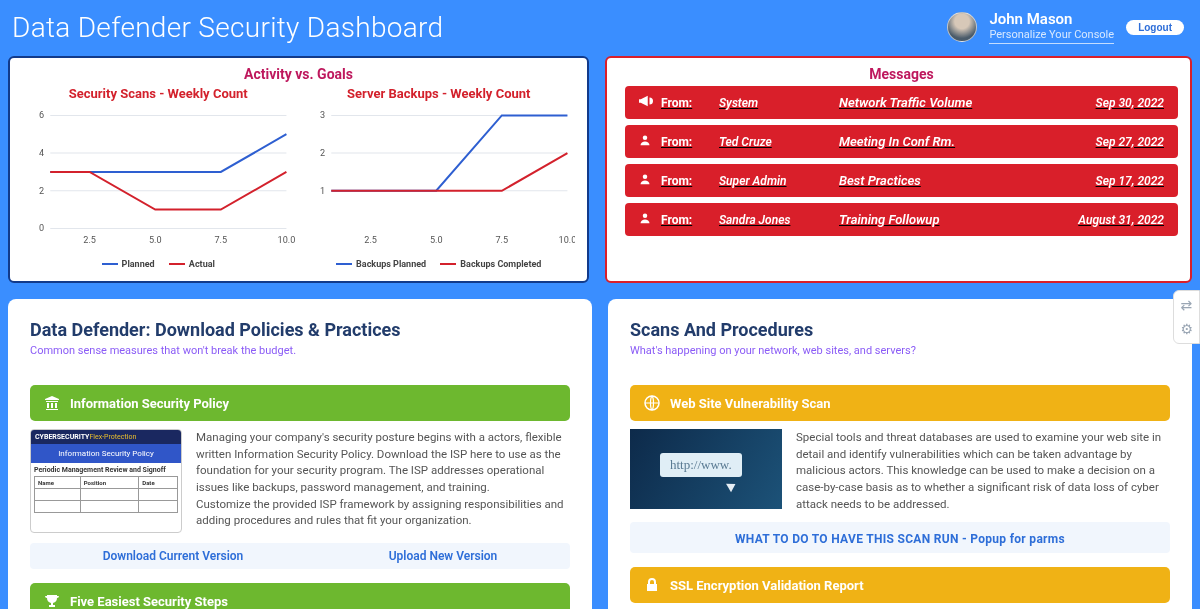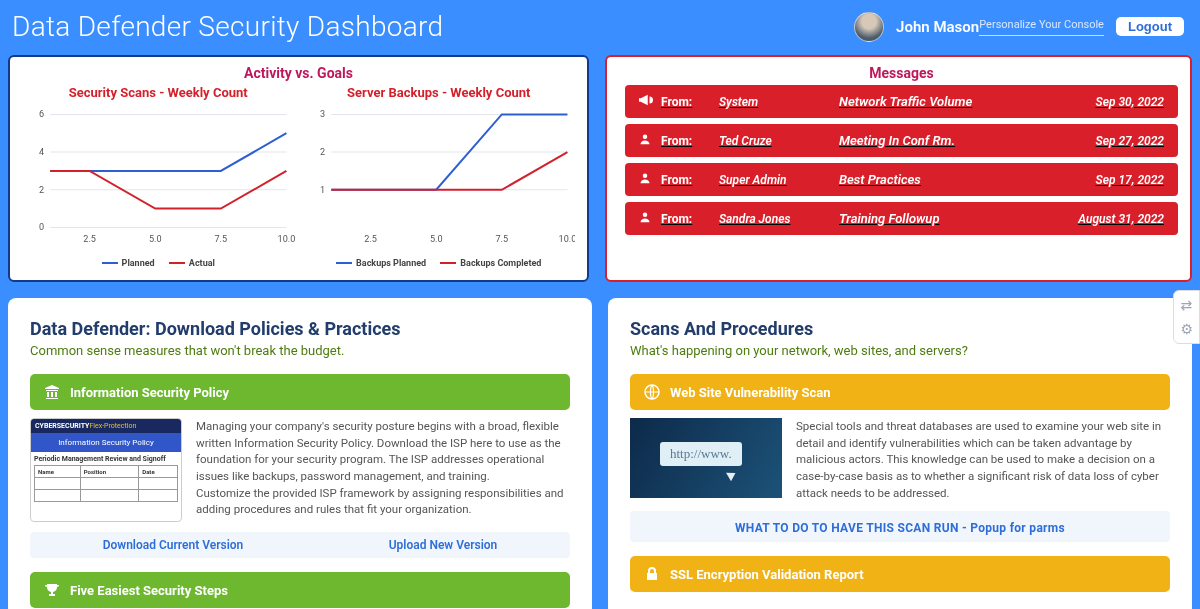--- a/index.html
+++ b/index.html
@@ -25,26 +25,26 @@
   display: flex;
   align-items: center;
   gap: 12px;
 }
 .avatar {
   width: 30px; height: 30px;
   border-radius: 50%;
   background: radial-gradient(circle at 50% 30%, #d7c8b8 30%, #4a5b6a 70%);
   border: 1px solid rgba(255,255,255,.6);
 }
-.userinfo { display:flex; flex-direction:row; }
+.userinfo { display:flex; flex-direction:column; }
 .username { color:#fff; font-size:15px; font-weight:600; }
 .usersub { color: rgba(255,255,255,.8); font-size:11px; border-bottom:1px solid rgba(255,255,255,.7); padding-bottom:2px;}
 .logout-btn {
   background:#fff; color:#2e6ed8; border:none;
-  padding: 2px 12px; border-radius:5px; font-size:13px; font-weight:600;
+  padding: 2px 12px; border-radius:11px; font-size:10px; font-weight:600;
 }
 .row { display:flex; gap:16px; padding: 0 8px 16px 8px; }
 .card {
   background:#fff; border-radius:6px; padding:8px 12px 12px 12px;
   flex:1;
 }
 .card-activity { border:2px solid #123a8a; }
 .card-messages { border:2px solid #d91f2a;padding-left:18px; }
 .card-title { text-align:center; font-size:14px; font-weight:700; color:#be185d; margin-bottom:4px; }
 .charts { display:flex; gap:8px; }
@@ -61,21 +61,21 @@
   font-style: italic; font-size:12px; font-weight:600;
 }
 .msg-icon { width:22px; text-align:left; }
 .msg-fromlabel { width:58px; font-style:normal; font-weight:700; font-size:12px;}
 .msg-sender { width:120px; }
 .msg-subject { flex:1; font-size:13px;}
 .msg-date { font-size:12px; text-align:right; }
 .section-row { display:flex; gap:16px; padding: 0 8px 16px 8px; }
 .panel { background:#fff; border-radius:8px; padding: 20px 22px; flex:1; }
 .panel-title { font-size:18px; font-weight:700; color:#223c6b; }
-.panel-sub { font-size:13px; color:#4d7c0f; margin-top:4px; margin-bottom:16px;}
+.panel-sub { font-size:11px; color:#8b5cf6; margin-top:4px; margin-bottom:28px;}
 .band {
   border-radius:5px; color:#fff; font-weight:700; font-size:13px;
   padding: 10px 14px; display:flex; align-items:center; gap:10px;
   margin-bottom:8px;
 }
 .band-green { background:#6db82f; }
 .band-yellow { background:#f0b215; }
 .band-icon { width:16px; height:16px; display:inline-flex; align-items:center; justify-content:center;}
 .content-block { display:flex; gap:14px; margin-bottom:10px; }
 .thumb {
@@ -264,21 +264,21 @@
                 <tr>
                   <td>&nbsp;</td>
                   <td></td>
                   <td></td>
                 </tr>
               </tbody>
             </table>
         </div>
       </div>
       <div class="desc">
-        <div>Managing your company's security posture begins with a broad, flexible written Information Security Policy. Download the ISP here to use as the foundation for your security program. The ISP addresses operational issues like backups, password management, and training.</div>
+        <div>Managing your company's security posture begins with a actors, flexible written Information Security Policy. Download the ISP here to use as the foundation for your security program. The ISP addresses operational issues like backups, password management, and training.</div>
         <div>Customize the provided ISP framework by assigning responsibilities and adding procedures and rules that fit your organization.</div>
       </div>
     </div>
 
     <div class="link-row">
       <a href="#">Download Current Version</a>
       <a href="#">Upload New Version</a>
     </div>
 
     <div class="band band-green">

